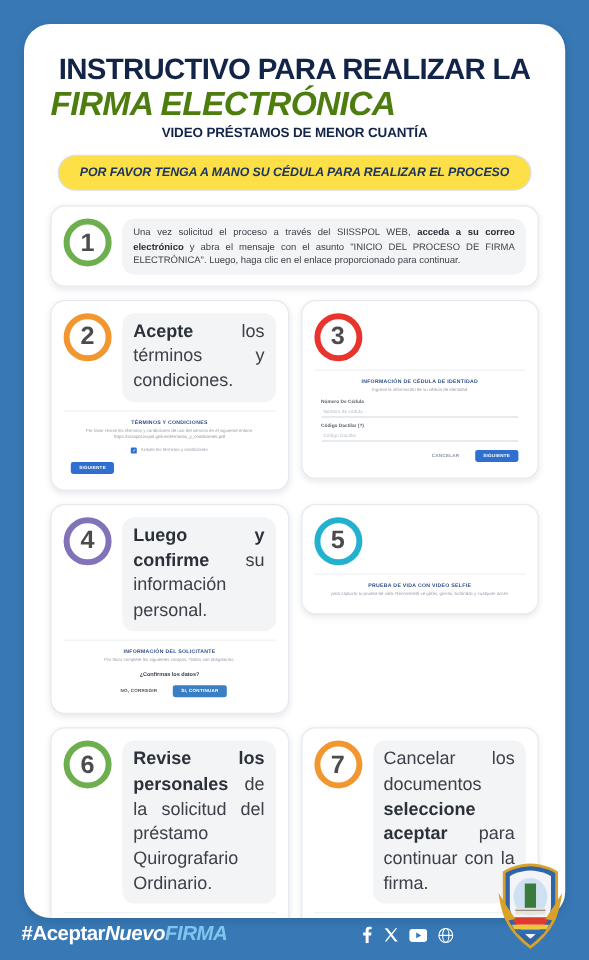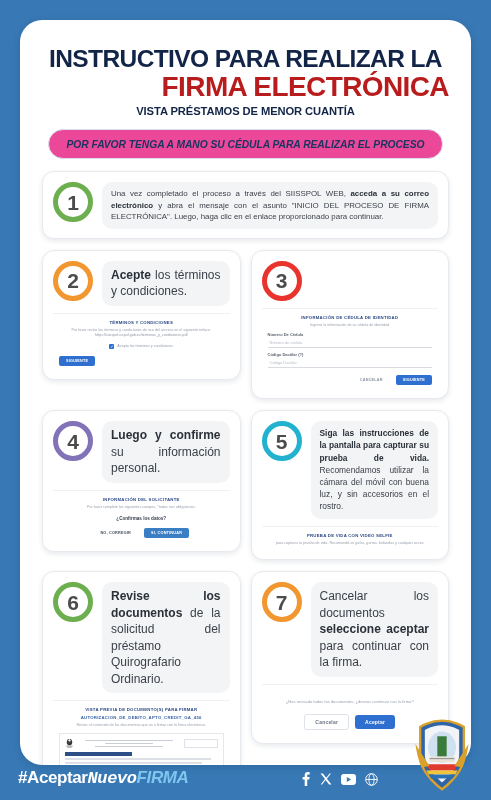--- a/index.html
+++ b/index.html
@@ -19,32 +19,32 @@
   }
   .card-inner{ padding:26px 22px 12px 22px; }
 
   
   .title1{
     text-align:center; color:#122447; font-weight:800;
     font-size:24.5px; letter-spacing:-0.6px; line-height:1.02;
     white-space:nowrap;
   }
   .title2{
-    text-align:right; color:#b91c1c; font-weight:800;
-    font-size:28px; letter-spacing:-0.6px; line-height:1.05; margin-top:1px;
+    text-align:left; color:#4d7c0f; font-weight:800;
+    font-size:28px; letter-spacing:-0.6px; line-height:1.05; margin-top:1px;font-style:italic;
   }
   .title3{
     text-align:center; color:#122447; font-weight:800;
     font-size:11.2px; letter-spacing:-0.1px; margin-top:4px;
   }
 
   .notice{
     margin:12px 6px 0 6px; height:30px;
     border:1px solid #d8e0ec; border-radius:15px;
-    background:#ec4899;
+    background:#fde047;
     display:flex; align-items:center; justify-content:center;
   }
   .notice span{
     color:#1d3461; font-weight:800; font-style:italic;
     font-size:10.3px; letter-spacing:-0.05px;
   }
 
   
   .row{ display:flex; gap:10px; margin-top:11px; }
   .step{ position:relative; }
@@ -71,21 +71,21 @@
   .num.orange{ border-color:#F2962F; }
   .num.red{ border-color:#E8342C; }
   .num.purple{ border-color:#8273B8; }
   .num.cyan{ border-color:#22B2D0; }
 
   .bubble{
     flex:1 1 auto; background:#F3F4F6; border-radius:10px;
     padding:6px 9px; color:#3c4149;
     font-size:7.9px; line-height:1.45; text-align:justify;
   }
-  .bubble.big{ font-size:12px; line-height:1.38; }
+  .bubble.big{ font-size:15px; line-height:1.38; }
   .bubble b{ color:#2b3138; font-weight:800; }
 
   
   .shot{
     margin-top:7px; background:#fff; border-top:1px solid #eef0f3;
     padding:6px 6px 4px 6px; overflow:hidden;
   }
   .shot .lbl{
     text-align:center; color:#2c4a86; font-weight:800;
     font-size:4.3px; letter-spacing:.25px; margin-bottom:3px;
@@ -138,21 +138,21 @@
 
   
   .footer{
     position:absolute; left:0; right:0; bottom:0; height:45px;
     display:flex; align-items:center;
   }
   .hash{
     margin-left:18px; font-size:17px; font-weight:800; color:#ffffff;
     letter-spacing:-0.4px; white-space:nowrap;
   }
-  .hash i{ font-style:italic;font-family:Liberation Mono, monospace; }
+  .hash i{ font-style:italic; }
   .hash .blue{ color:#7FC6EE; font-style:italic; }
   .social{
     position:absolute; left:300px; bottom:14px;
     display:flex; align-items:center; gap:9px; color:#fff;
   }
   .social .ic{ display:block; }
 
   .shield{
     position:absolute; right:10px; bottom:6px; width:78px; height:78px;
   }
@@ -161,33 +161,33 @@
 <body>
 
 <div class="poster">
 
   <div class="card">
     <div class="card-inner">
 
       <div>
         <div class="title1">INSTRUCTIVO PARA REALIZAR LA</div>
         <div class="title2">FIRMA ELECTRÓNICA</div>
-        <div class="title3">VISTA PRÉSTAMOS DE MENOR CUANTÍA</div>
+        <div class="title3">VIDEO PRÉSTAMOS DE MENOR CUANTÍA</div>
       </div>
 
       <div class="notice">
         <span>POR FAVOR TENGA A MANO SU CÉDULA PARA REALIZAR EL PROCESO</span>
       </div>
 
       <div class="step full">
         <div class="stepbox">
           <div class="head">
             <div class="num green">1</div>
             <div class="bubble">
-              <span>Una vez completado el proceso a través del SIISSPOL WEB, </span><b>acceda a su correo electrónico</b><span> y abra el mensaje con el asunto "INICIO DEL PROCESO DE FIRMA ELECTRÓNICA". Luego, haga clic en el enlace proporcionado para continuar.</span>
+              <span>Una vez solicitud el proceso a través del SIISSPOL WEB, </span><b>acceda a su correo electrónico</b><span> y abra el mensaje con el asunto "INICIO DEL PROCESO DE FIRMA ELECTRÓNICA". Luego, haga clic en el enlace proporcionado para continuar.</span>
             </div>
           </div>
         </div>
       </div>
 
       <div class="row">
 
         <div class="step half">
           <div class="stepbox">
             <div class="head">
@@ -256,41 +256,38 @@
                 <span class="btn" style="background:#3a7ec4">SI, CONTINUAR</span>
               </div>
             </div>
           </div>
         </div>
 
         <div class="step half">
           <div class="stepbox">
             <div class="head">
               <div class="num cyan">5</div>
-              <div class="bubble" style="font-size:8.4px">
-                <b>Siga las instrucciones de la pantalla para capturar su prueba de vida.</b><span> Recomendamos utilizar la cámara del móvil con buena luz, y sin accesorios en el rostro.</span>
-              </div>
             </div>
             <div class="shot">
               <div class="lbl" style="color:#2c4a86">PRUEBA DE VIDA CON VIDEO SELFIE</div>
               <div class="sub">para capturar tu prueba de vida. Recomendá ve gafas, gorras, bufandas y cualquier acces</div>
             </div>
           </div>
         </div>
 
       </div>
 
       <div class="row">
 
         <div class="step half">
           <div class="stepbox">
             <div class="head">
               <div class="num green">6</div>
               <div class="bubble big">
-                <b>Revise los documentos</b><span> de la solicitud del préstamo Quirografario Ordinario.</span>
+                <b>Revise los personales</b><span> de la solicitud del préstamo Quirografario Ordinario.</span>
               </div>
             </div>
             <div class="shot">
               <div class="lbl">VISTA PREVIA DE DOCUMENTO(S) PARA FIRMAR</div>
               <div class="lbl" style="color:#3a63a8">AUTORIZACION_DE_DEBITO_APTO_CREDIT_GA_456</div>
               <div class="sub">Revise el contenido de los documentos que va a firmar con la firma electrónica.</div>
               <div class="doc">
                 <div class="dh">
                   <svg class="crest" viewBox="0 0 20 24">
                     <ellipse cx="10" cy="9" rx="6" ry="7" fill="#3b3b3b"></ellipse>

